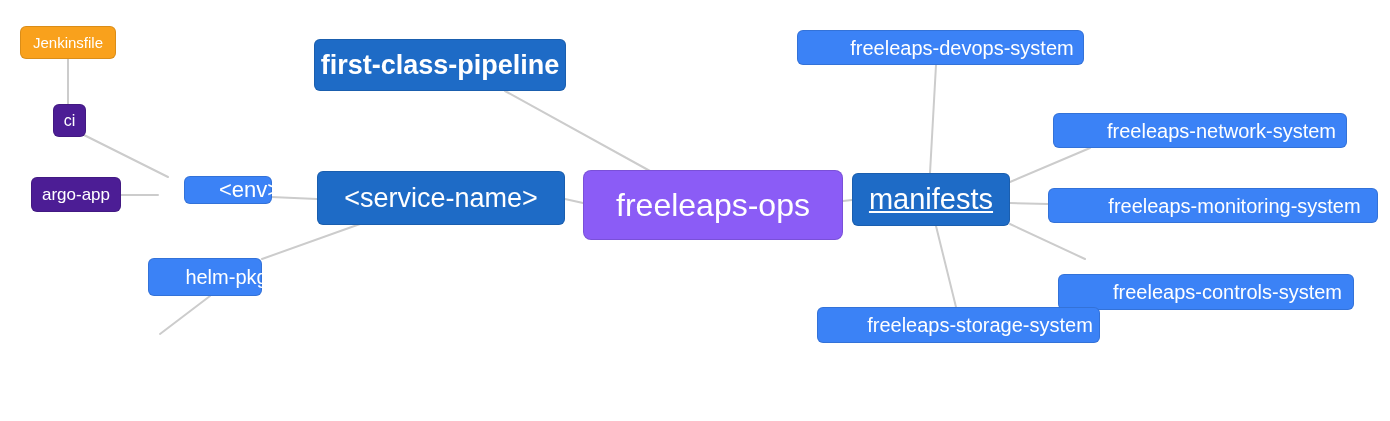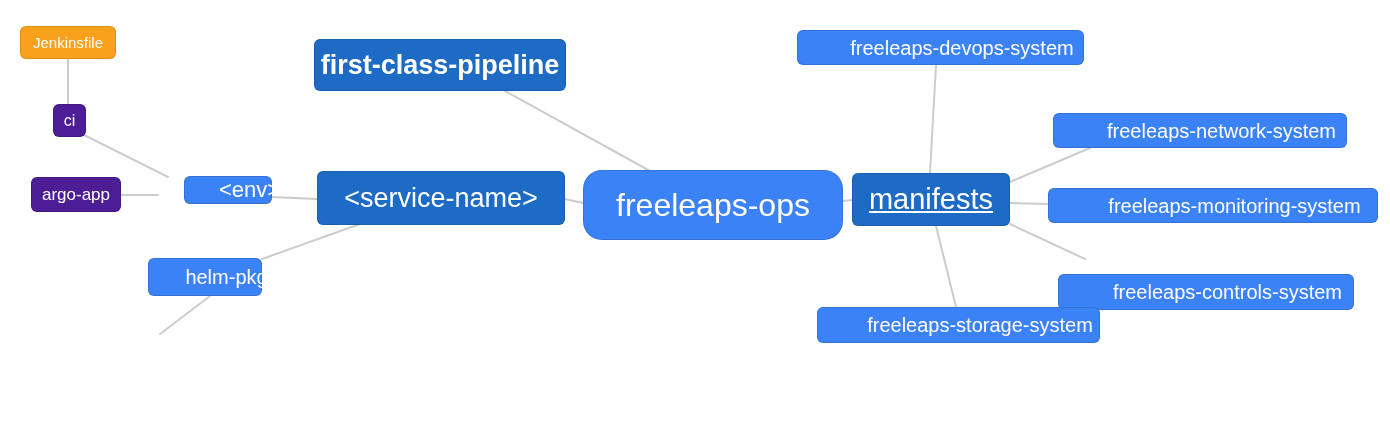--- a/index.html
+++ b/index.html
@@ -37,21 +37,21 @@
     box-shadow: inset 0 0 0 1px rgba(0,0,0,0.12);
     white-space: nowrap;
     cursor: pointer;
     box-sizing: border-box;
     line-height: 1;
   }
   .c-orange { background: #f9a11c; }
   .c-red    { background: #4c1d95; }
   .c-green  { background: #3b82f6; padding-left: 43px; }
   .c-blue   { background: #1e6bc6; }
-  .c-dark   { background: #3b82f6; border-radius: 19px; text-align: center; }
+  .c-dark   { background: #8b5cf6; border-radius: 8px; text-align: center; }
 
   
   .n-jenkinsfile { left:20px;  top:26px;  width:96px;  height:33px; font-size:15px; }
   .n-ci          { left:53px;  top:104px; width:33px;  height:33px; font-size:16px; }
   .n-argo-app    { left:31px;  top:177px; width:90px;  height:35px; font-size:17px; }
   .n-env         { left:158px; top:176px; width:88px;  height:28px; font-size:22px;margin-left:26px; }
   .n-helm-pkg    { left:148px; top:258px; width:114px; height:38px; font-size:20px; }
   .n-values      { left:8px;   top:333px; width:168px; height:36px; font-size:17px; }
   .n-fcp         { left:314px; top:39px;  width:252px; height:52px; font-size:27px;font-weight:bold; }
   .n-service     { left:317px; top:171px; width:248px; height:54px; font-size:27px; }

